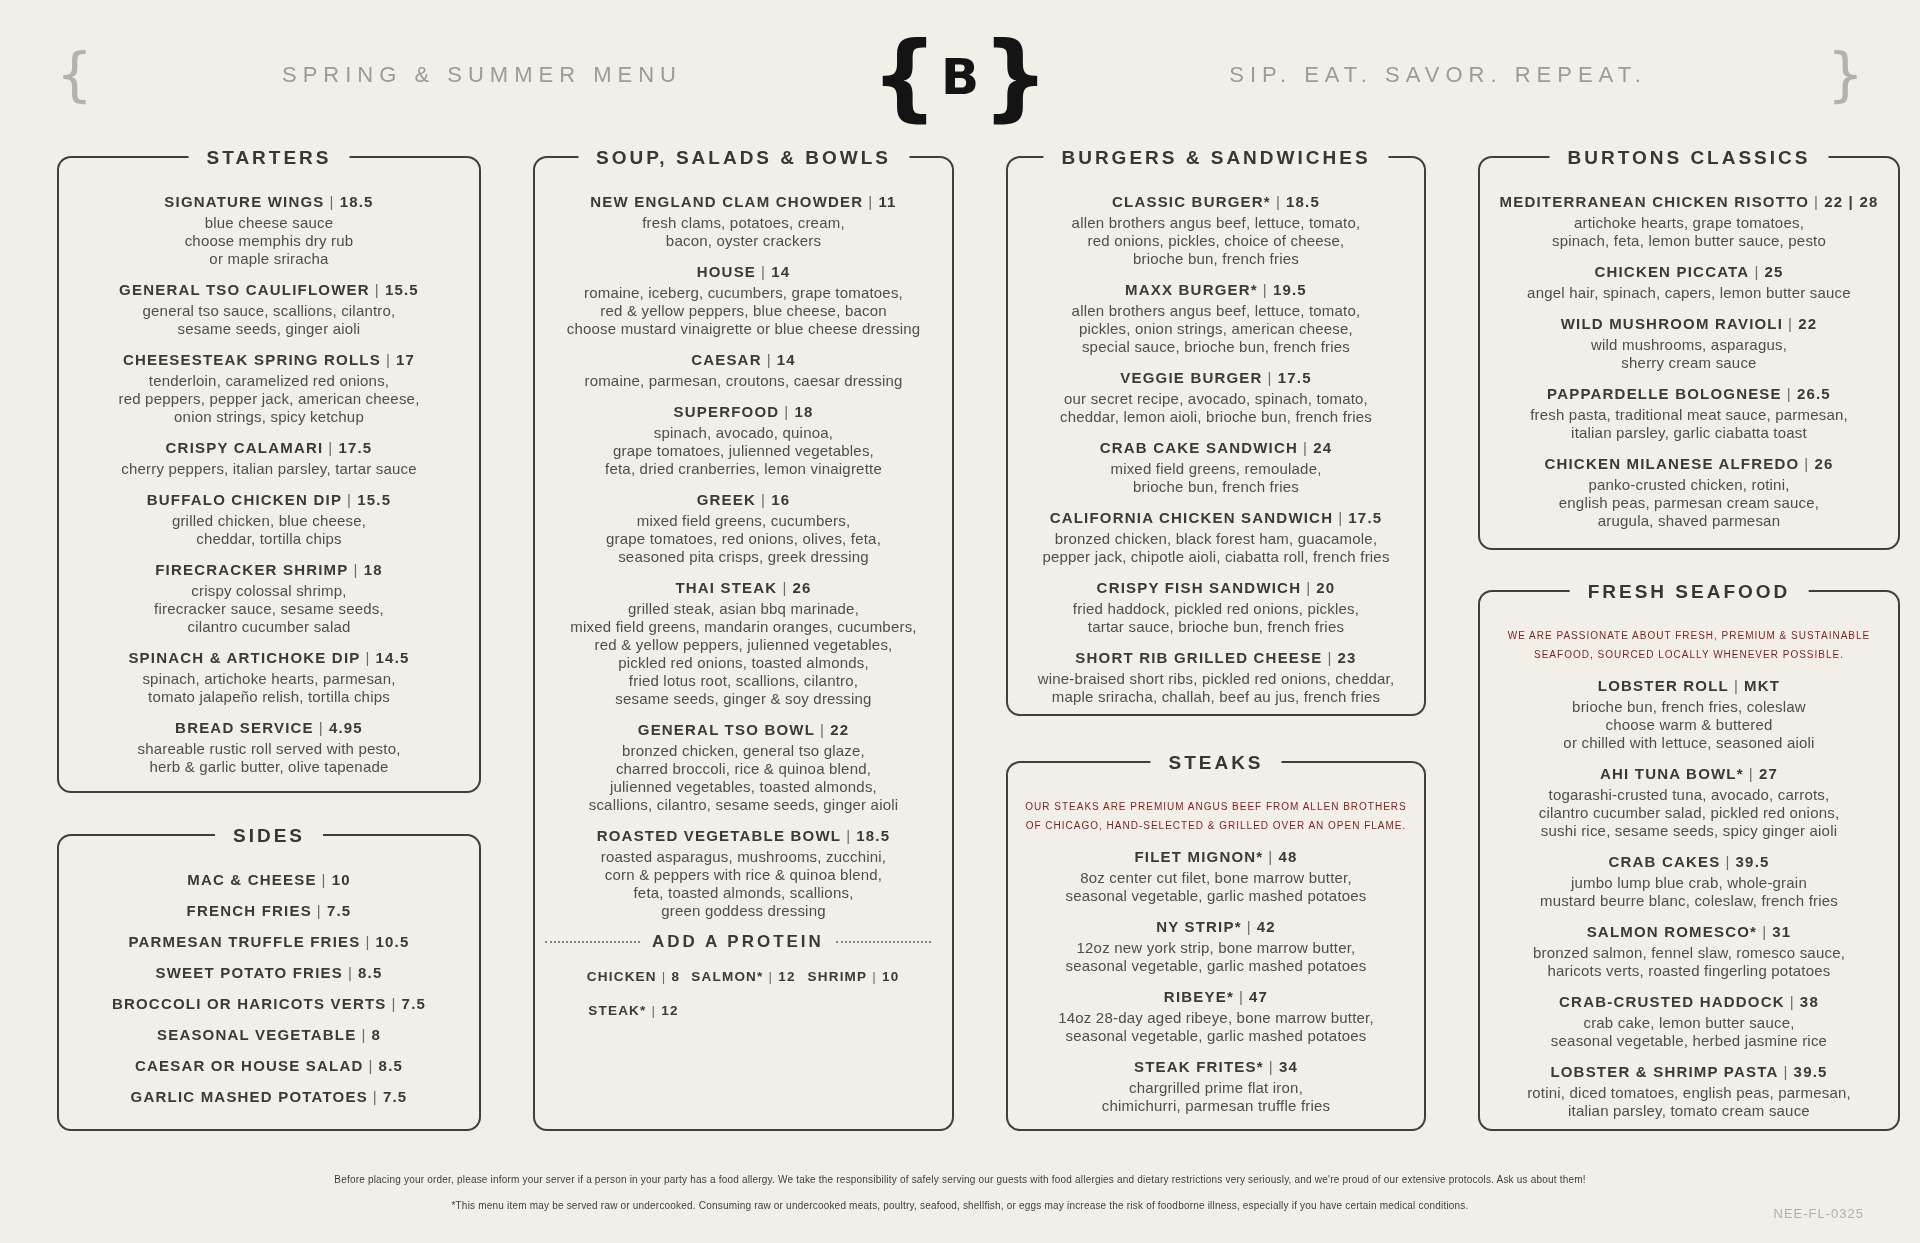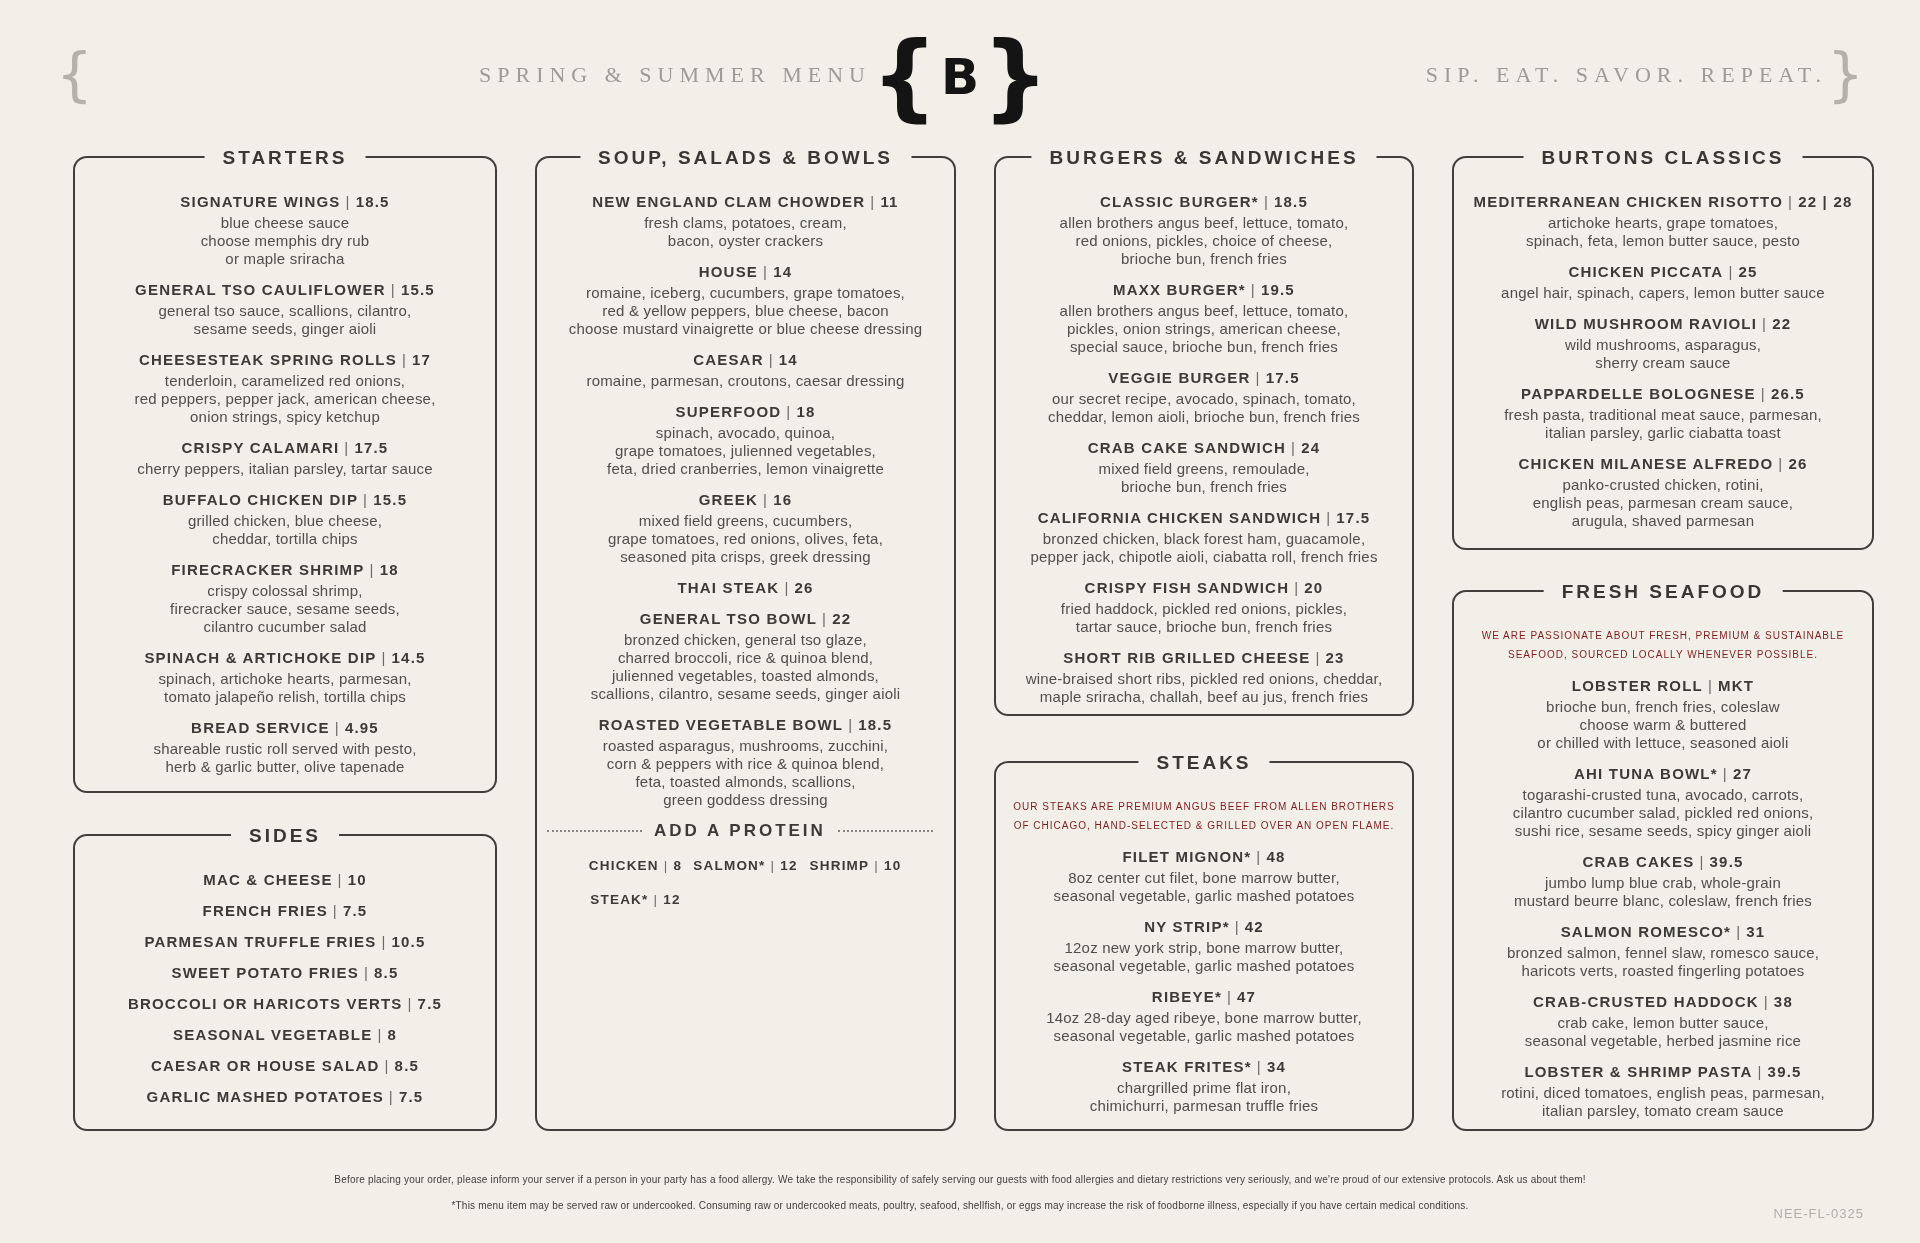--- a/index.html
+++ b/index.html
@@ -13,43 +13,41 @@
   }
   .page { position:relative; width:1920px; height:1243px; background:#f2efe9; }
 
   
   header { height:150px; display:flex; align-items:center; padding:0 56px; }
   .edge-brace {
     font-family:"DejaVu Sans", sans-serif;
     font-size:58px; font-weight:400; color:#b5b2ac; line-height:1;
   }
   .header-title {
-    flex:1; text-align:right;
+    flex:1; text-align:center;
     font-size:22px; letter-spacing:6px; color:#9d9b96; font-weight:400;
     white-space:nowrap;
-    font-family:Liberation Serif, serif;
   }
   .logo { display:flex; align-items:center; margin-top:4px; }
   .logo .logo-brace {
     font-family:"DejaVu Sans", sans-serif;
     font-size:94px; font-weight:700; color:#141414; line-height:0.9;
   }
   .logo .logo-b {
     font-family:"DejaVu Sans", sans-serif;
     font-size:50px; font-weight:800; color:#141414; margin:0 3px;
   }
 
   
   .grid {
     display:grid;
     grid-template-columns:424px 421px 420px 422px;
-    column-gap:38px;
+    column-gap:52px;
     padding:6px 57px 12px;
     align-items:start;
-    margin-left:16px;
   }
   .col { display:flex; flex-direction:column; justify-content:space-between; height:975px; }
 
   .box {
     position:relative;
     border:2px solid #403f3b;
     border-radius:14px;
     padding:34px 10px 6px;
     text-align:center;
     background:transparent;
@@ -298,20 +296,26 @@
               <div class="item-desc">mixed field greens, cucumbers,
 grape tomatoes, red onions, olives, feta,
 seasoned pita crisps, greek dressing</div>
             </div>
 
 
             <div class="item">
               <div class="item-name">
                 <span>THAI STEAK</span><span class="bar">|</span><span>26</span>
               </div>
+              <div class="item-desc">grilled steak, asian bbq marinade,
+mixed field greens, mandarin oranges, cucumbers,
+red &amp; yellow peppers, julienned vegetables,
+pickled red onions, toasted almonds,
+fried lotus root, scallions, cilantro,
+sesame seeds, ginger &amp; soy dressing</div>
             </div>
 
             <div class="item">
               <div class="item-name">
                 <span>GENERAL TSO BOWL</span><span class="bar">|</span><span>22</span>
               </div>
               <div class="item-desc">bronzed chicken, general tso glaze,
 charred broccoli, rice &amp; quinoa blend,
 julienned vegetables, toasted almonds,
 scallions, cilantro, sesame seeds, ginger aioli</div>

